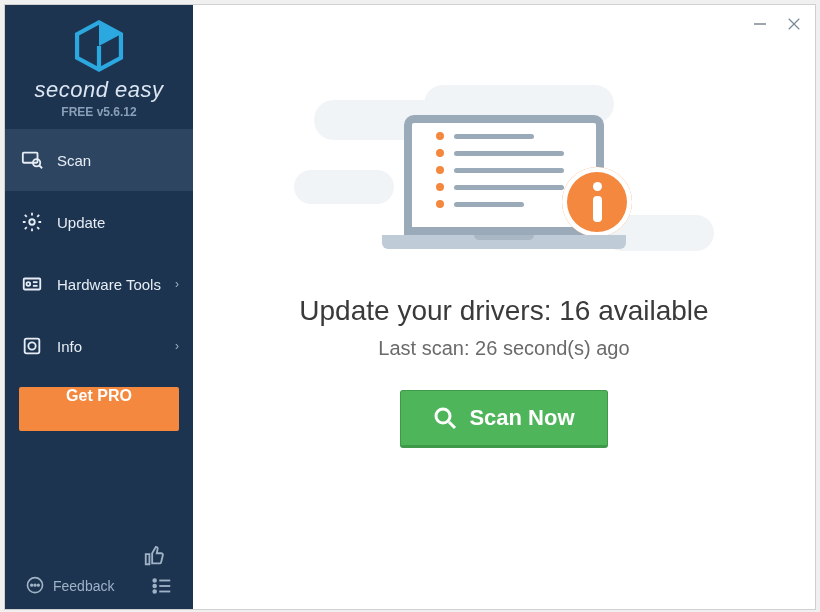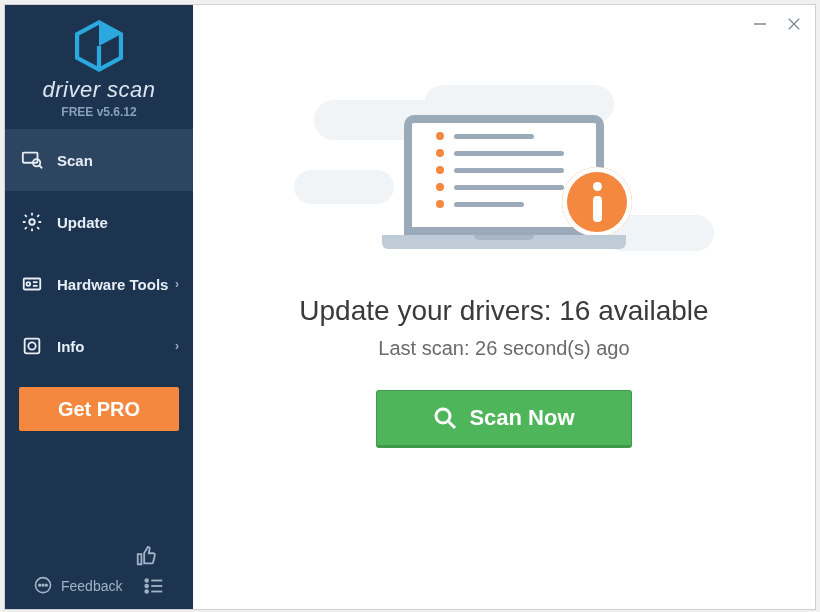--- a/index.html
+++ b/index.html
@@ -6,29 +6,29 @@
 body { background: #f0f0f0; display: flex; justify-content: center; align-items: flex-start; padding: 4px; }
 .window { width: 820px; height: 606px; background: #fff; border: 1px solid #d0d0d0; display: flex; position: relative; }
 
 
 .sidebar { width: 188px; background: #1d3450; color: #c9d5e3; display: flex; flex-direction: column; }
 .brand { display: flex; flex-direction: column; align-items: center; padding: 14px 0 10px; }
 .brand-logo { width: 54px; height: 54px; }
 .brand-name { font-size: 22px; font-style: italic; color: #dce6f2; margin-top: 4px; letter-spacing: .5px; }
 .brand-ver { font-size: 12px; color: #8aa0b8; margin-top: 2px; font-weight: 700; }
 
-.nav { display: flex; flex-direction: column; font-weight: bold; }
+.nav { display: flex; flex-direction: column; }
 .nav-item { display: flex; align-items: center; height: 62px; padding: 0 16px; cursor: pointer; color: #e6edf5; font-size: 15px; position: relative; }
 .nav-item.active { background: #2d4560; }
 .nav-item .ico { width: 22px; height: 22px; margin-right: 14px; display: flex; align-items: center; justify-content: center; }
 .nav-item .chev { position: absolute; right: 14px; font-size: 12px; color: #9fb2c6; }
 
-.getpro { margin: 10px 14px 0; height: 44px; background: #f3883e; color: #fff; font-weight: 700; font-size: 20px; display: flex; align-items: center; justify-content: center; border-radius: 2px; cursor: pointer; }
-
-.sidebar-footer { margin-top: auto; padding: 10px 28px 12px; }
+.getpro { margin: 10px 14px 0; height: 44px; background: #f3883e; color: #fff; font-weight: 700; font-size: 16px; display: flex; justify-content: center; border-radius: 2px; cursor: pointer; }
+
+.sidebar-footer { margin-top: auto; padding: 10px 20px 12px; }
 .foot-row1 { display: flex; justify-content: flex-end; padding-right: 8px; margin-bottom: 8px; }
 .foot-row2 { display: flex; align-items: center; justify-content: space-between; color: #9fb2c6; }
 .feedback { display: flex; align-items: center; gap: 8px; font-size: 14px; cursor: pointer; }
 .foot-icon { width: 22px; height: 22px; cursor: pointer; }
 
 
 .main { flex: 1; position: relative; display: flex; flex-direction: column; align-items: center; }
 .win-controls { position: absolute; top: 8px; right: 10px; display: flex; gap: 12px; }
 .win-btn { width: 22px; height: 22px; display: flex; align-items: center; justify-content: center; cursor: pointer; color: #7b8a99; }
 
@@ -45,36 +45,36 @@
 .dot { width: 8px; height: 8px; border-radius: 50%; background: #f3883e; margin-right: 10px; }
 .line { height: 5px; background: #9aaab8; border-radius: 3px; }
 .badge { position: absolute; right: -36px; bottom: -10px; width: 70px; height: 70px; border-radius: 50%; background: #f3883e; display: flex; align-items: center; justify-content: center; box-shadow: 0 0 0 5px #fff inset; }
 .badge-i { width: 10px; display: flex; flex-direction: column; align-items: center; }
 .badge-dot { width: 9px; height: 9px; background: #fff; border-radius: 50%; margin-bottom: 5px; }
 .badge-bar { width: 9px; height: 26px; background: #fff; border-radius: 4px; }
 
 .headline { margin-top: 30px; font-size: 28px; font-weight: 400; color: #3a3a3a; }
 .subline { margin-top: 10px; font-size: 20px; color: #6a6a6a; }
 
-.scan-btn { margin-top: 30px; width: 256px; height: 58px; background: #4fb55a; border: 1px solid #3e9a48; border-bottom: 3px solid #3e9a48; color: #fff; font-size: 22px; font-weight: 600; border-radius: 3px; display: flex; align-items: center; justify-content: center; gap: 12px; cursor: pointer; }
+.scan-btn { margin-top: 30px; width: 208px; height: 58px; background: #4fb55a; border: 1px solid #3e9a48; border-bottom: 3px solid #3e9a48; color: #fff; font-size: 22px; font-weight: 600; border-radius: 3px; display: flex; align-items: center; justify-content: center; gap: 12px; cursor: pointer; }
 .mag { width: 24px; height: 24px; }
 </style>
 </head>
 <body>
 
 <div class="window">
 
   <div class="sidebar">
     <div class="brand">
       <svg class="brand-logo" viewBox="0 0 64 64">
         <polygon points="32,4 58,18 58,46 32,60 6,46 6,18" fill="none" stroke="#2ca8e0" stroke-width="5"></polygon>
         <polygon points="32,4 58,18 32,32" fill="#2ca8e0"></polygon>
         <line x1="32" y1="32" x2="32" y2="60" stroke="#2ca8e0" stroke-width="5"></line>
       </svg>
-      <div class="brand-name">driver scan</div>
+      <div class="brand-name">second easy</div>
       <div class="brand-ver">FREE v5.6.12</div>
     </div>
 
     <div class="nav">
       <div class="nav-item active">
         <span class="ico">
           <svg width="22" height="22" viewBox="0 0 24 24" fill="none" stroke="#e6edf5" stroke-width="2">
               <rect x="2" y="4" width="16" height="11" rx="1"></rect>
               <circle cx="17" cy="15" r="4"></circle>
               <line x1="20" y1="18" x2="23" y2="21"></line>

